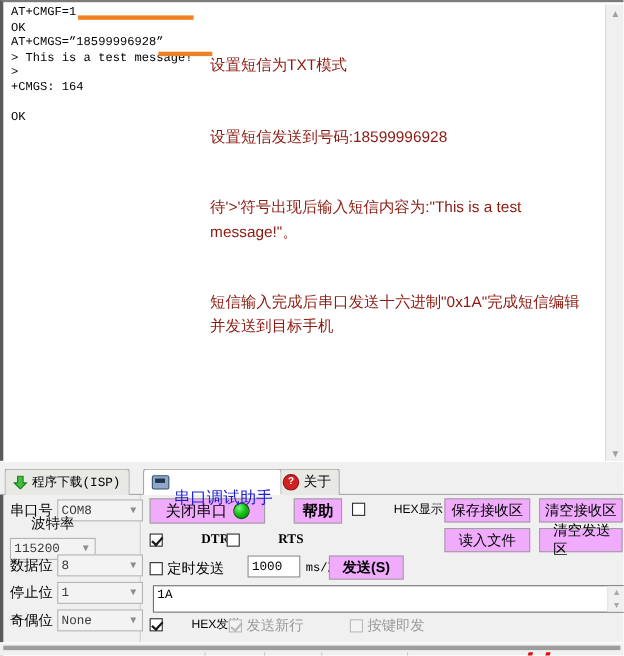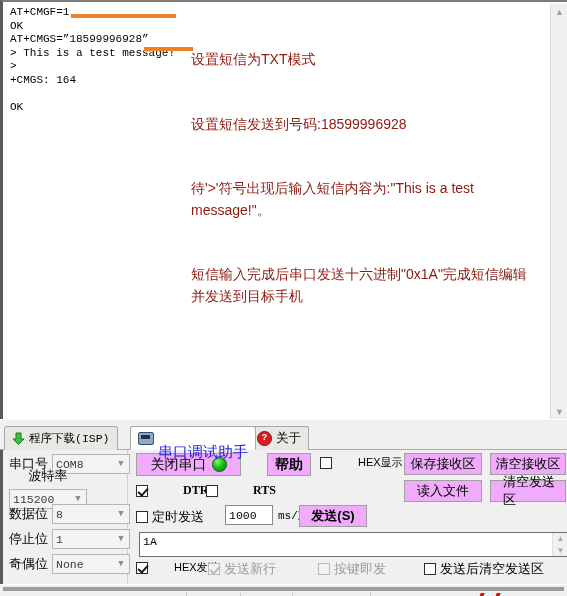--- a/index.html
+++ b/index.html
@@ -394,24 +394,20 @@
     <div class="chk chk-newline dis">
       <span class="box on dis"></span>
       <span class="ct">发送新行</span>
     </div>
 
     <div class="chk chk-keysend dis">
       <span class="box dis"></span>
       <span class="ct">按键即发</span>
     </div>
 
-    <div class="chk chk-clrafter">
-      <span class="box"></span>
-      <span class="ct">发送后清空发送区</span>
-    </div>
   </div>
 
   <div class="edge-left"></div>
   <div class="statusbar">
     <div class="bar"></div>
     <div class="seg" style="left:186px"></div>
     <div class="seg" style="left:240px"></div>
     <div class="seg" style="left:292px"></div>
     <div class="seg" style="left:370px"></div>
     <div class="redmark" style="left:480px"></div>

